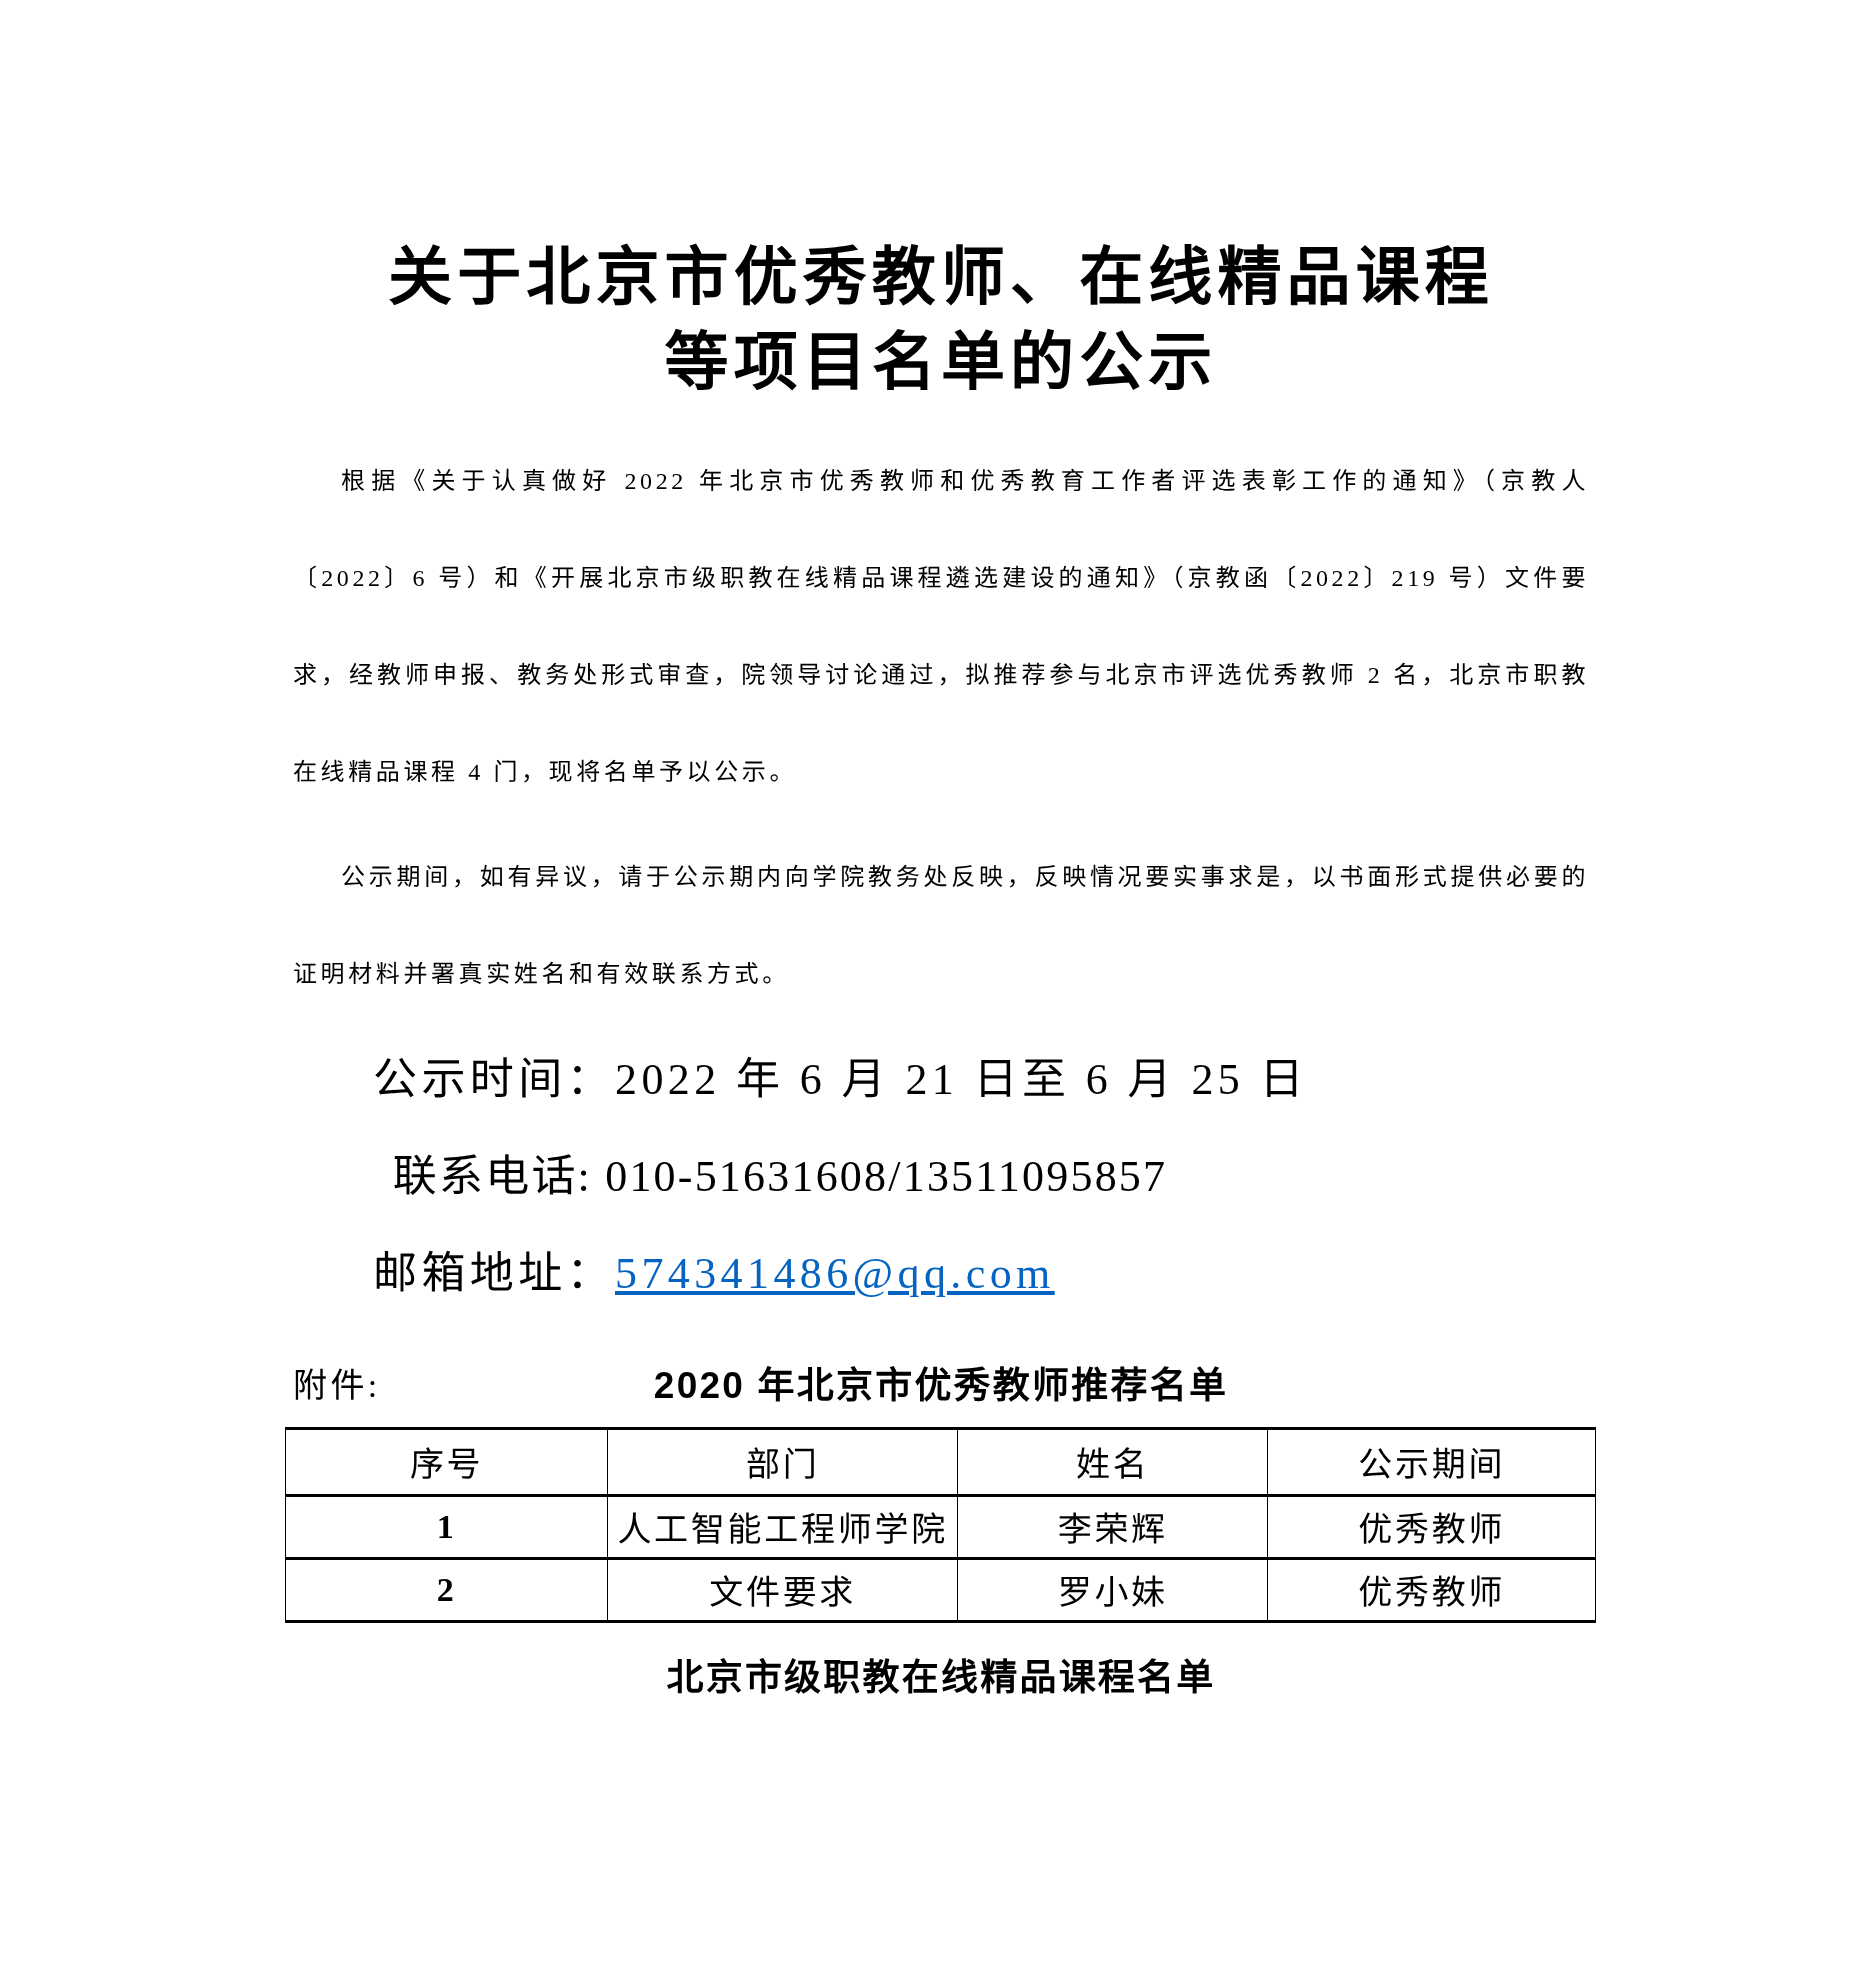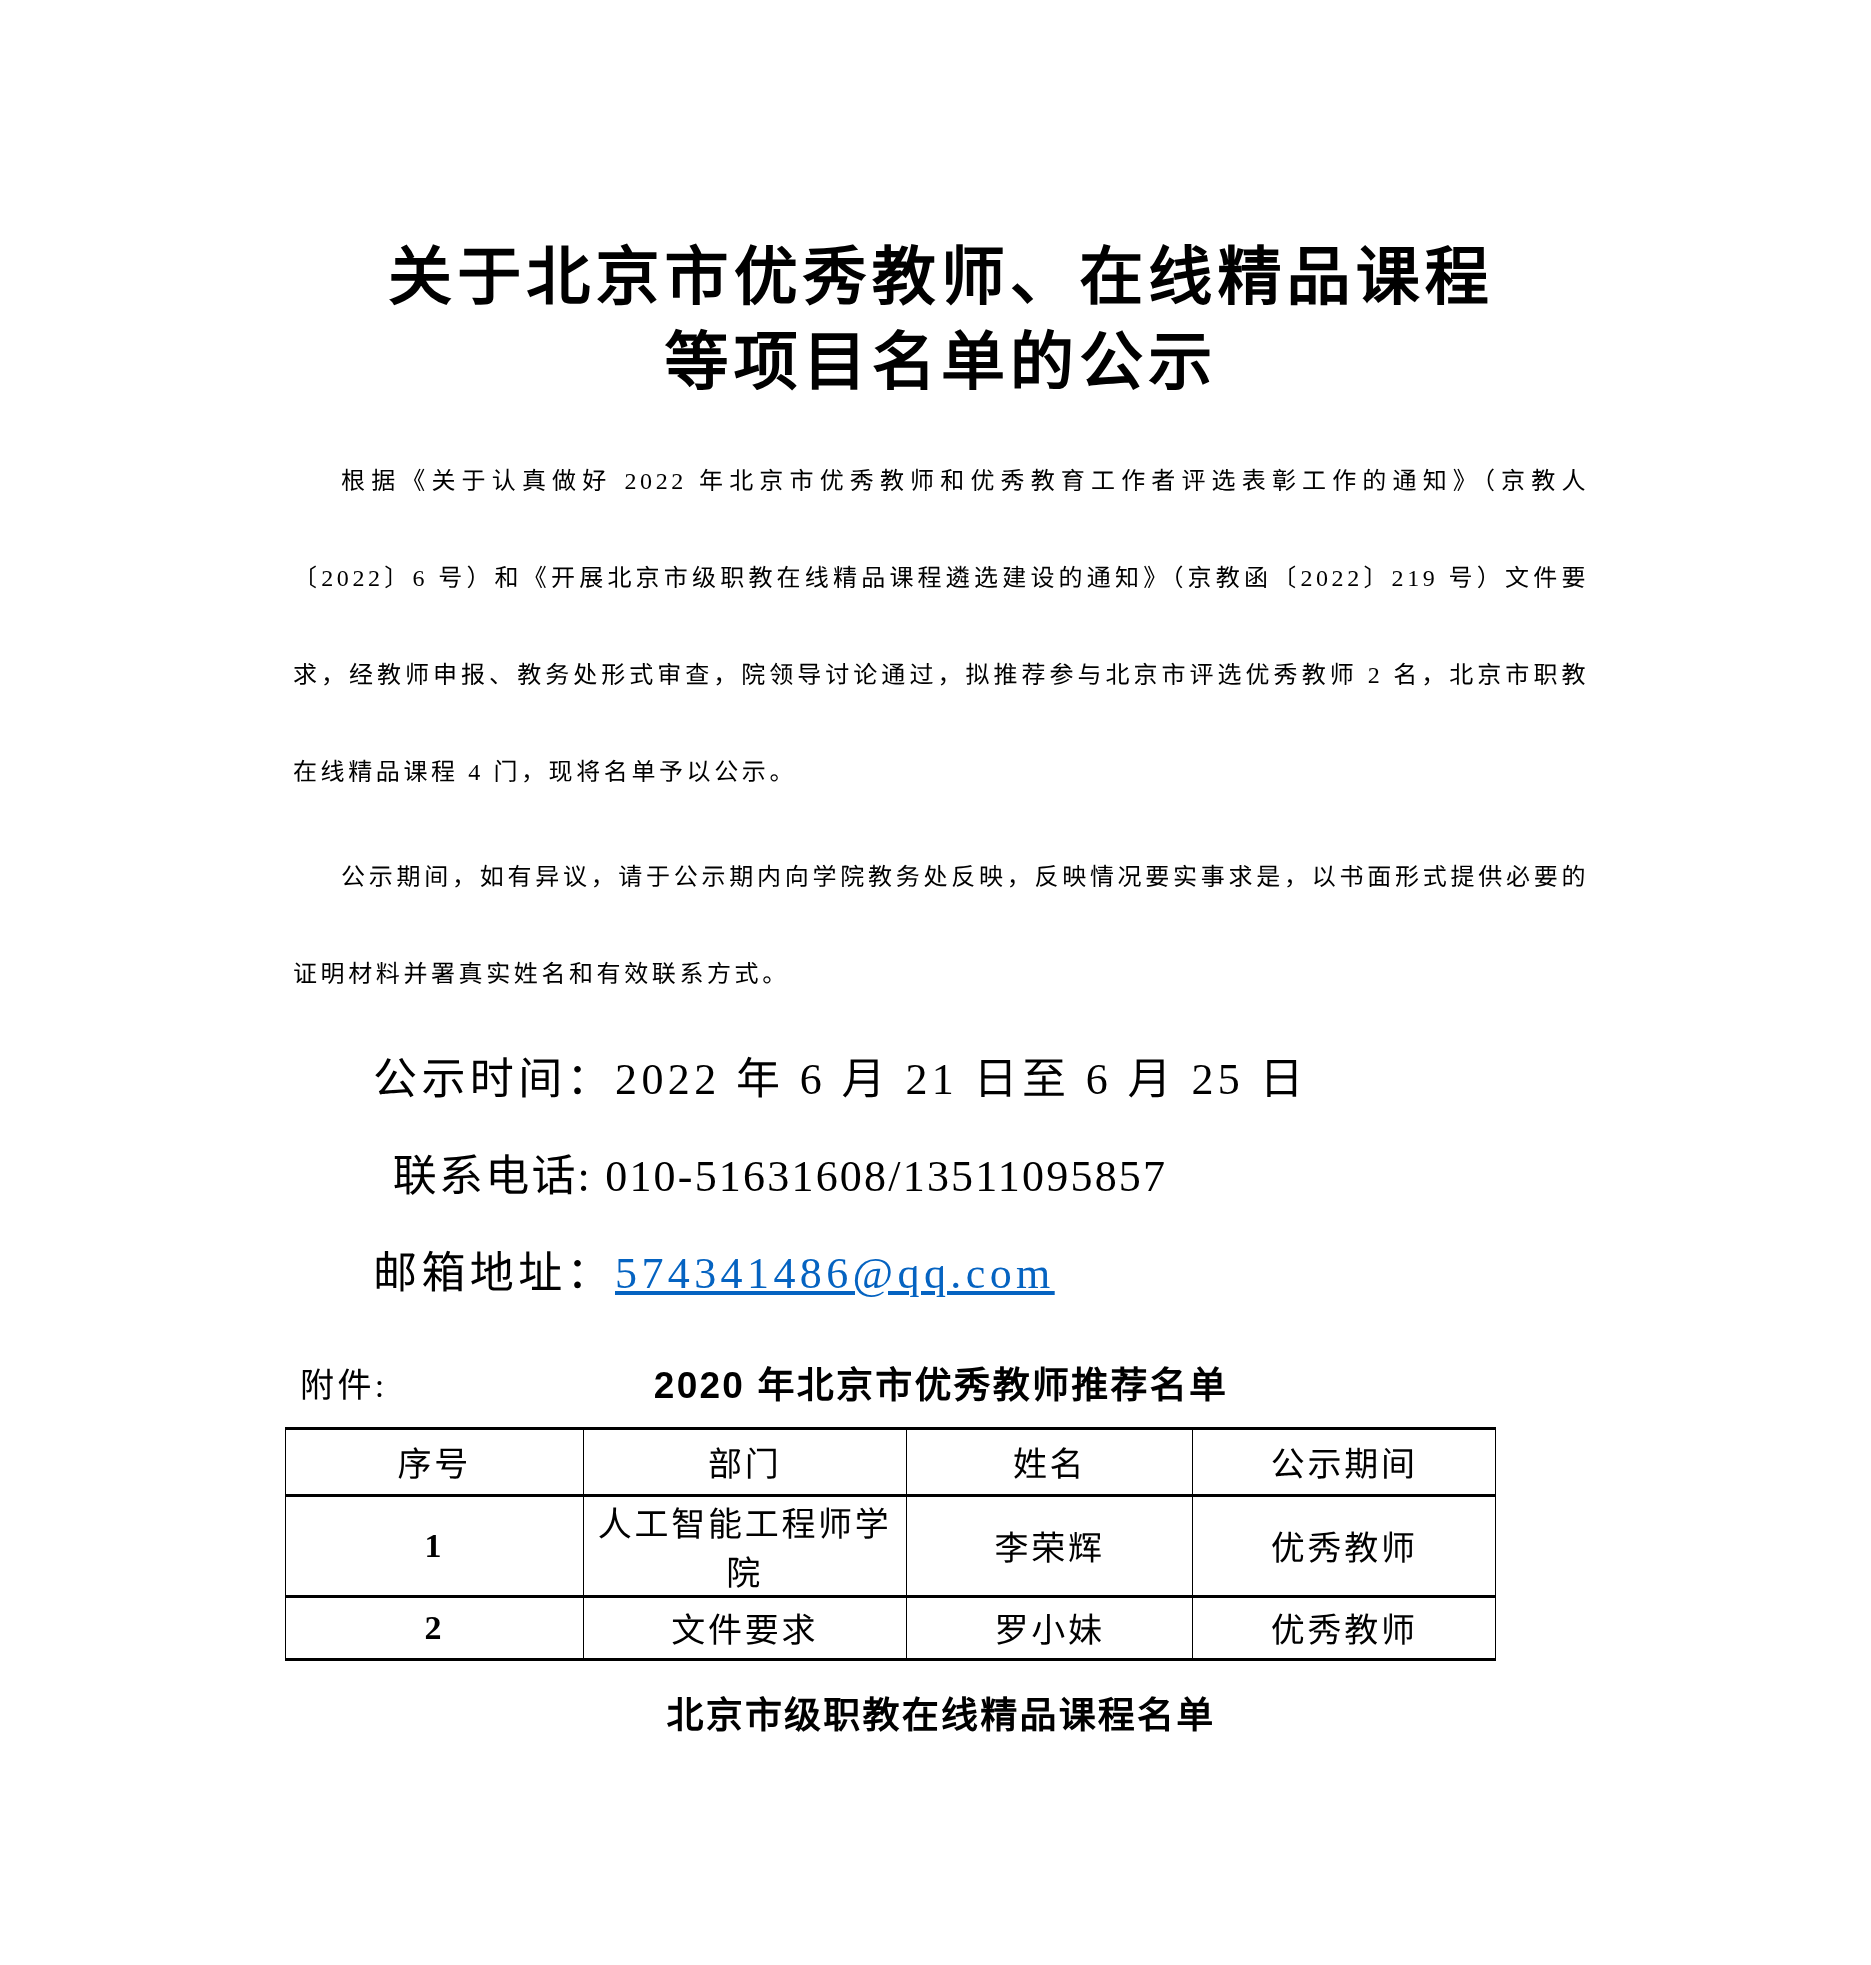--- a/index.html
+++ b/index.html
@@ -55,41 +55,41 @@
   }
 
   .attachment-row {
     position: relative;
     margin-top: 21.6px;
     height: 83px;
     line-height: 83px;
   }
   .attachment-label {
     position: absolute;
-    left: 15px;
+    left: 8px;
     top: 0;
     font-size: 34px;
     letter-spacing: 0.10em;
   }
   .table-title {
     display: block;
     text-align: center;
     font-family: "Liberation Sans", sans-serif;
     font-weight: bold;
     font-size: 37px;
     letter-spacing: 0.06em;
   }
   .attachment-row .table-title { line-height: 83px; }
   .table-title.standalone {
     margin: 23.6px 0 20.4px 0;
     line-height: 63px;
   }
 
   table.name-table {
-    width: 1211px;
+    width: 1311px;
     border-collapse: collapse;
     table-layout: fixed;
     font-size: 34px;
   }
   .name-table tr {
     border-top: 3.9px solid #000;
     border-bottom: 3.9px solid #000;
   }
   .name-table th, .name-table td {
     border-left: 1.6px solid #000;

